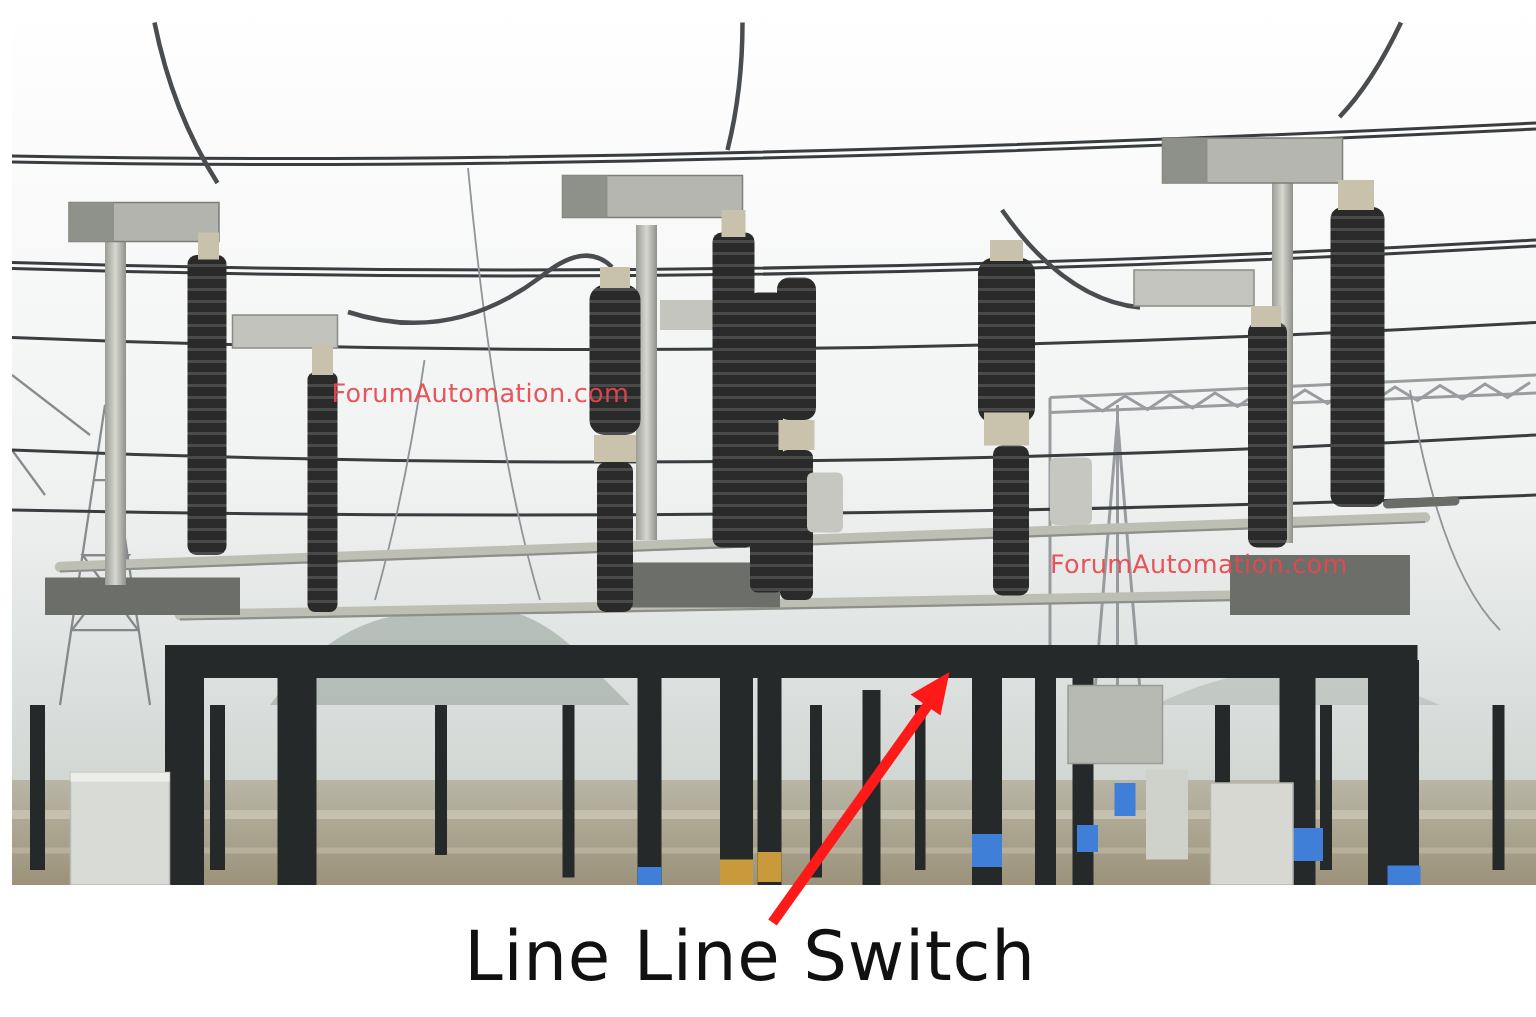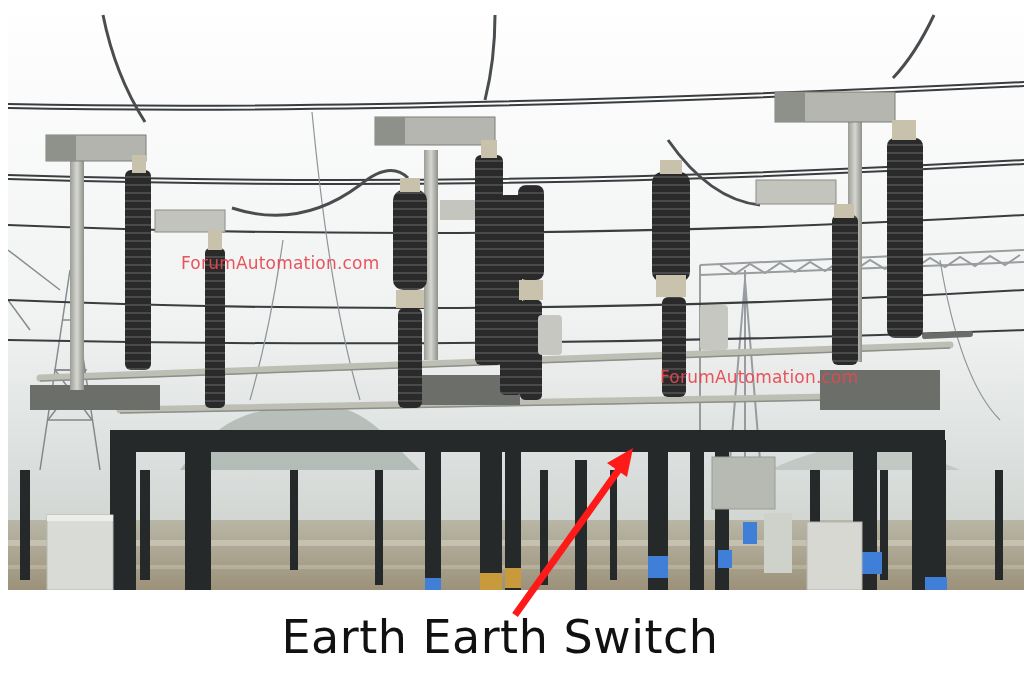--- a/index.html
+++ b/index.html
@@ -1,19 +1,19 @@
 <!DOCTYPE html>
 <html><head>
   <meta charset="utf-8">
   <style>
     html, body { margin: 0; padding: 0; background: #ffffff; }
     body { width: 1024px; height: 678px; position: relative; overflow: hidden; font-family: "DejaVu Sans", sans-serif; }
     .photo { position: absolute; left: 8px; top: 0; width: 1016px; height: 590px; overflow: hidden; }
     .photo svg { display: block; }
-    .watermark { position: absolute; font-family: "DejaVu Sans", sans-serif; font-size: 17px; color: #e8474f; letter-spacing: 0.2px; opacity: 0.92; white-space: nowrap; }
+    .watermark { position: absolute; font-family: "DejaVu Sans", sans-serif; font-size: 17px; color: #e8474f; letter-spacing: 0.2px; opacity: 0.92; white-space: nowrap; margin-left: 40px; }
     .wm1 { left: 181px; top: 253px; }
     .wm2 { left: 660px; top: 367px; }
     .caption { position: absolute; left: 0; width: 1000px; top: 610px; text-align: center; font-family: "DejaVu Sans", sans-serif; font-size: 46px; font-weight: 500; color: #111111; letter-spacing: 0.5px; }
     .arrow { position: absolute; left: 0; top: 0; pointer-events: none; }
   </style>
 </head>
 <body>
 
 <div class="photo">
   <svg width="1016" height="590" viewBox="8 0 1016 590" xmlns="http://www.w3.org/2000/svg">
@@ -200,13 +200,13 @@
 </div>
 
 <div class="watermark wm1">ForumAutomation.com</div>
 <div class="watermark wm2">ForumAutomation.com</div>
 
 <svg class="arrow" width="1024" height="678" xmlns="http://www.w3.org/2000/svg">
   <line x1="515" y1="615" x2="620" y2="468" stroke="#ff1a1a" stroke-width="7" stroke-linecap="butt"></line>
   <polygon points="633,448 607,463 627,477" fill="#ff1a1a"></polygon>
 </svg>
 
-<div class="caption">Earth Earth Switch</div>
+<div class="caption">Line Line Switch</div>
 
 </body></html>

